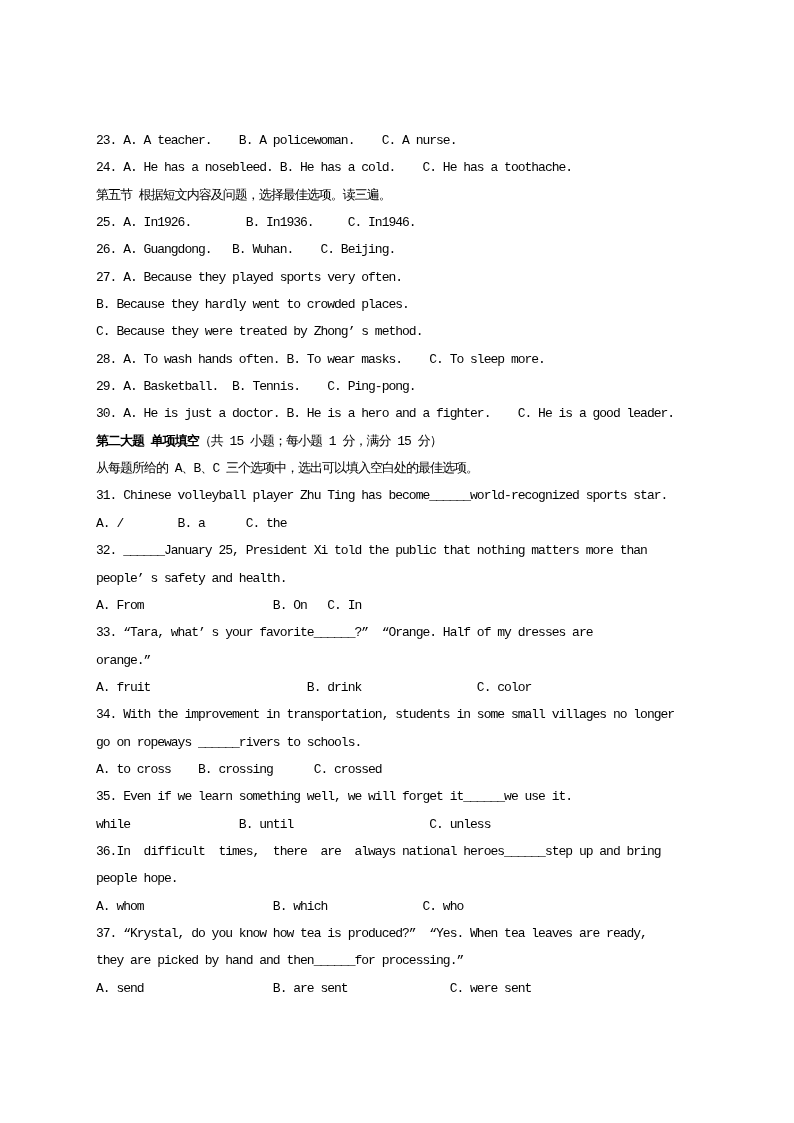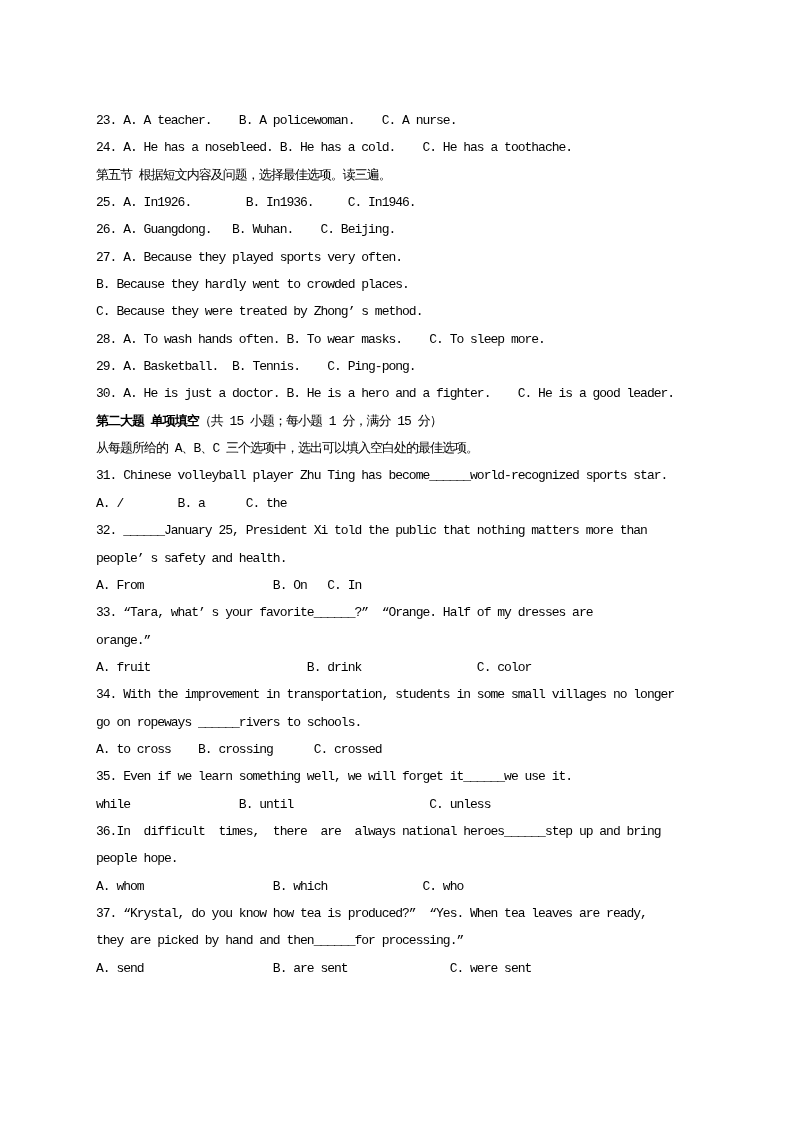--- a/index.html
+++ b/index.html
@@ -10,21 +10,21 @@
   .page {
     position: relative;
     width: 794px;
     height: 1123px;
     background: #ffffff;
     overflow: hidden;
   }
   .doc-body {
     position: absolute;
     left: 96px;
-    top: 107px;
+    top: 127px;
     width: 660px;
     font-family: "Liberation Mono", "DejaVu Sans Mono", monospace;
     font-size: 13px;
     letter-spacing: -1px;
     line-height: 27.35px;
     color: #000000;
     white-space: pre;
   }
   .line {
     height: 27.35px;

